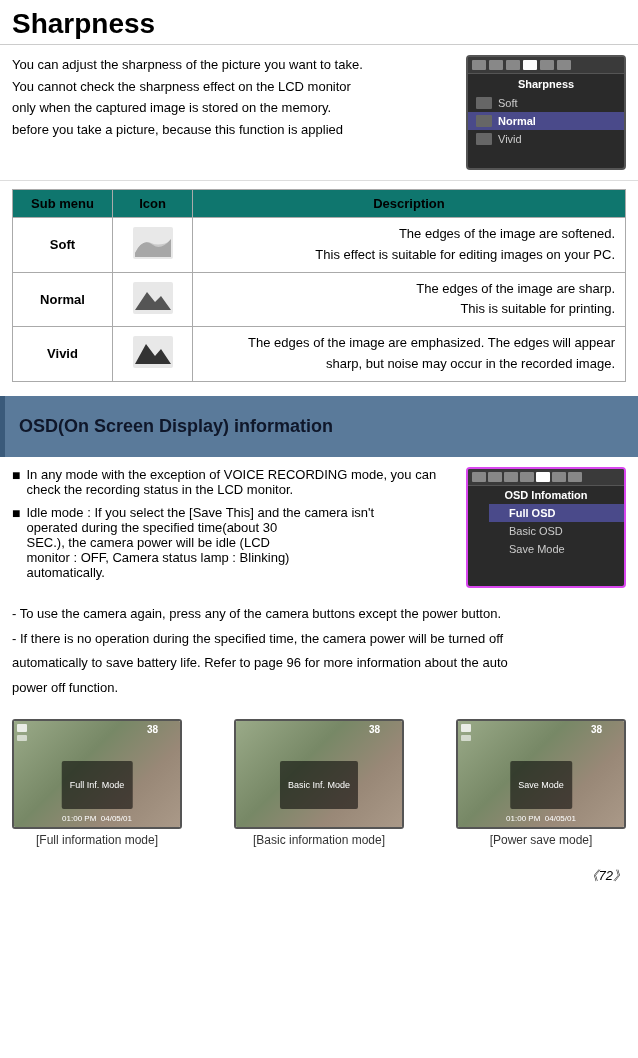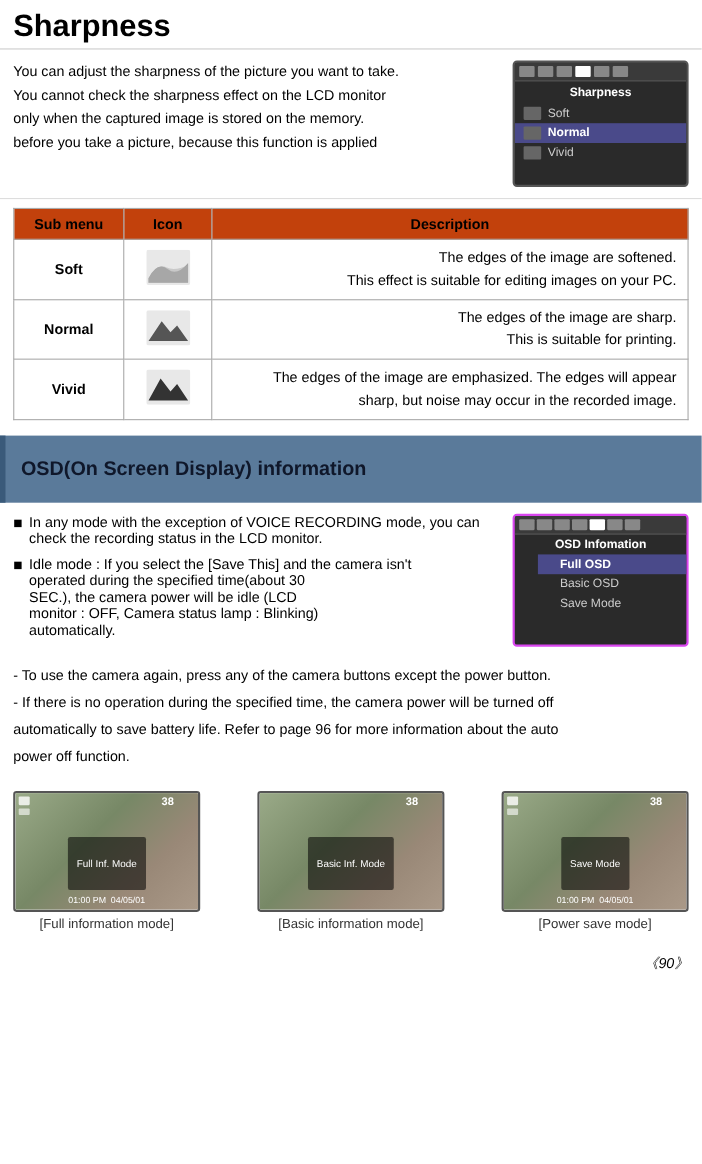--- a/index.html
+++ b/index.html
@@ -100,21 +100,21 @@
       border-collapse: collapse;
       margin: 8px 0;
     }
     .sharpness-table th, .sharpness-table td {
       border: 1px solid #aaa;
       padding: 6px 10px;
       vertical-align: middle;
       text-align: right;
     }
     .sharpness-table th {
-      background: #c2410c;
+      background: #0f766e;
       font-weight: bold;
       text-align: center;
     }
     .sharpness-table td.sub-menu {
       text-align: center;
       font-weight: bold;
       width: 100px;
     }
     .sharpness-table td.icon-cell {
       text-align: center;
@@ -473,14 +473,14 @@
         <div style="width:10px;height:6px;background:#fff;opacity:0.6;border-radius:1px;margin-top:2px;"></div>
       </div>
       <div class="preview-overlay-bar">Save Mode</div>
       <div class="preview-bottom-time">01:00 PM&nbsp;&nbsp;04/05/01</div>
     </div>
     <span class="cam-preview-label">[Power save mode]</span>
   </div>
 </div>
 
 <div class="page-footer">
-  <span>《90》</span>
+  <span>《72》</span>
 </div>
 
 </body></html>

